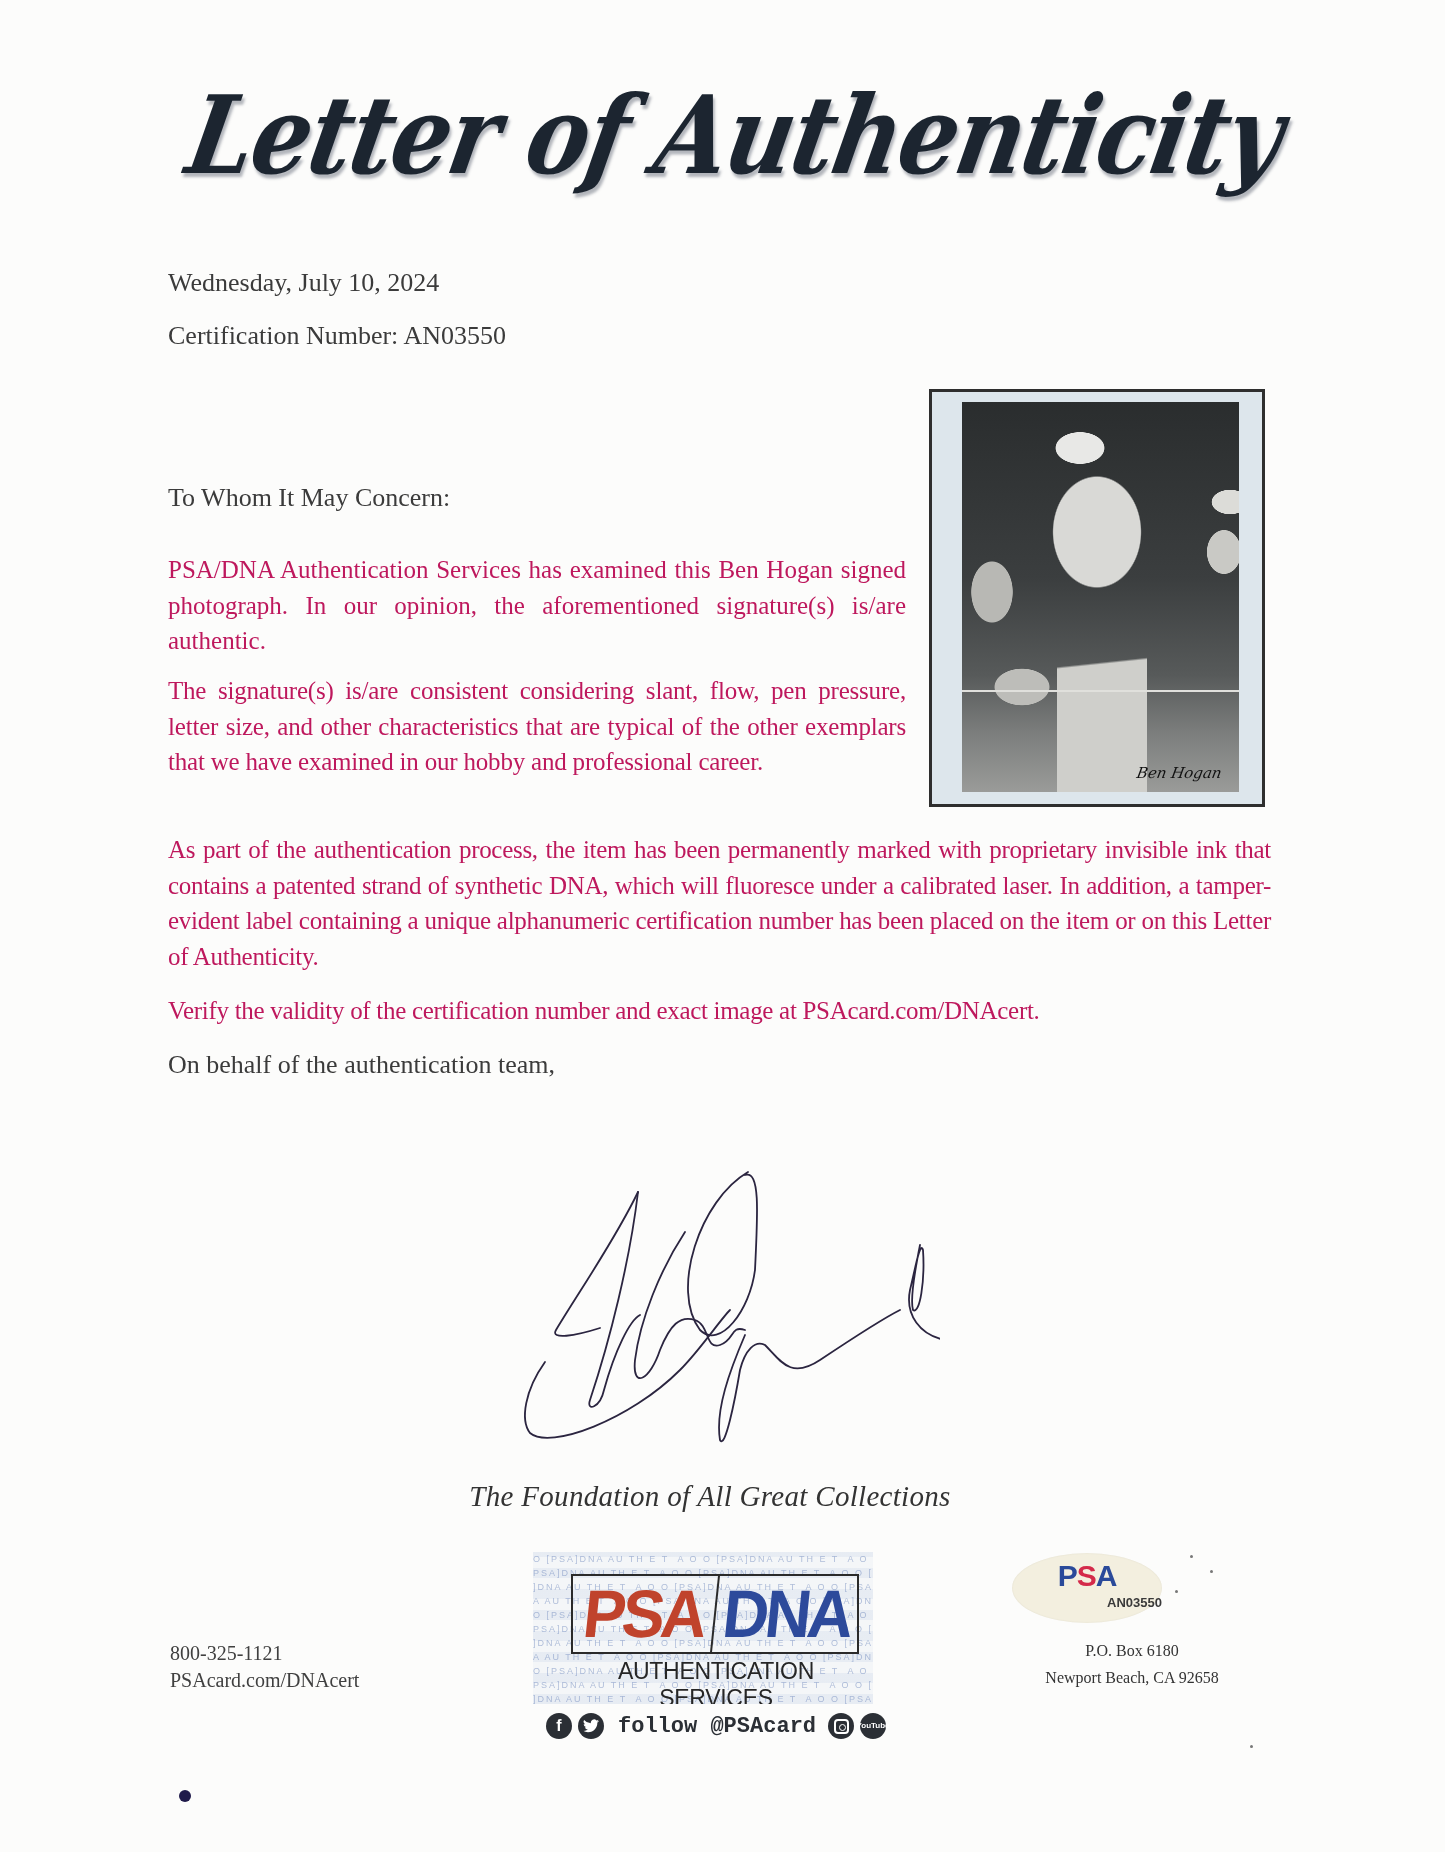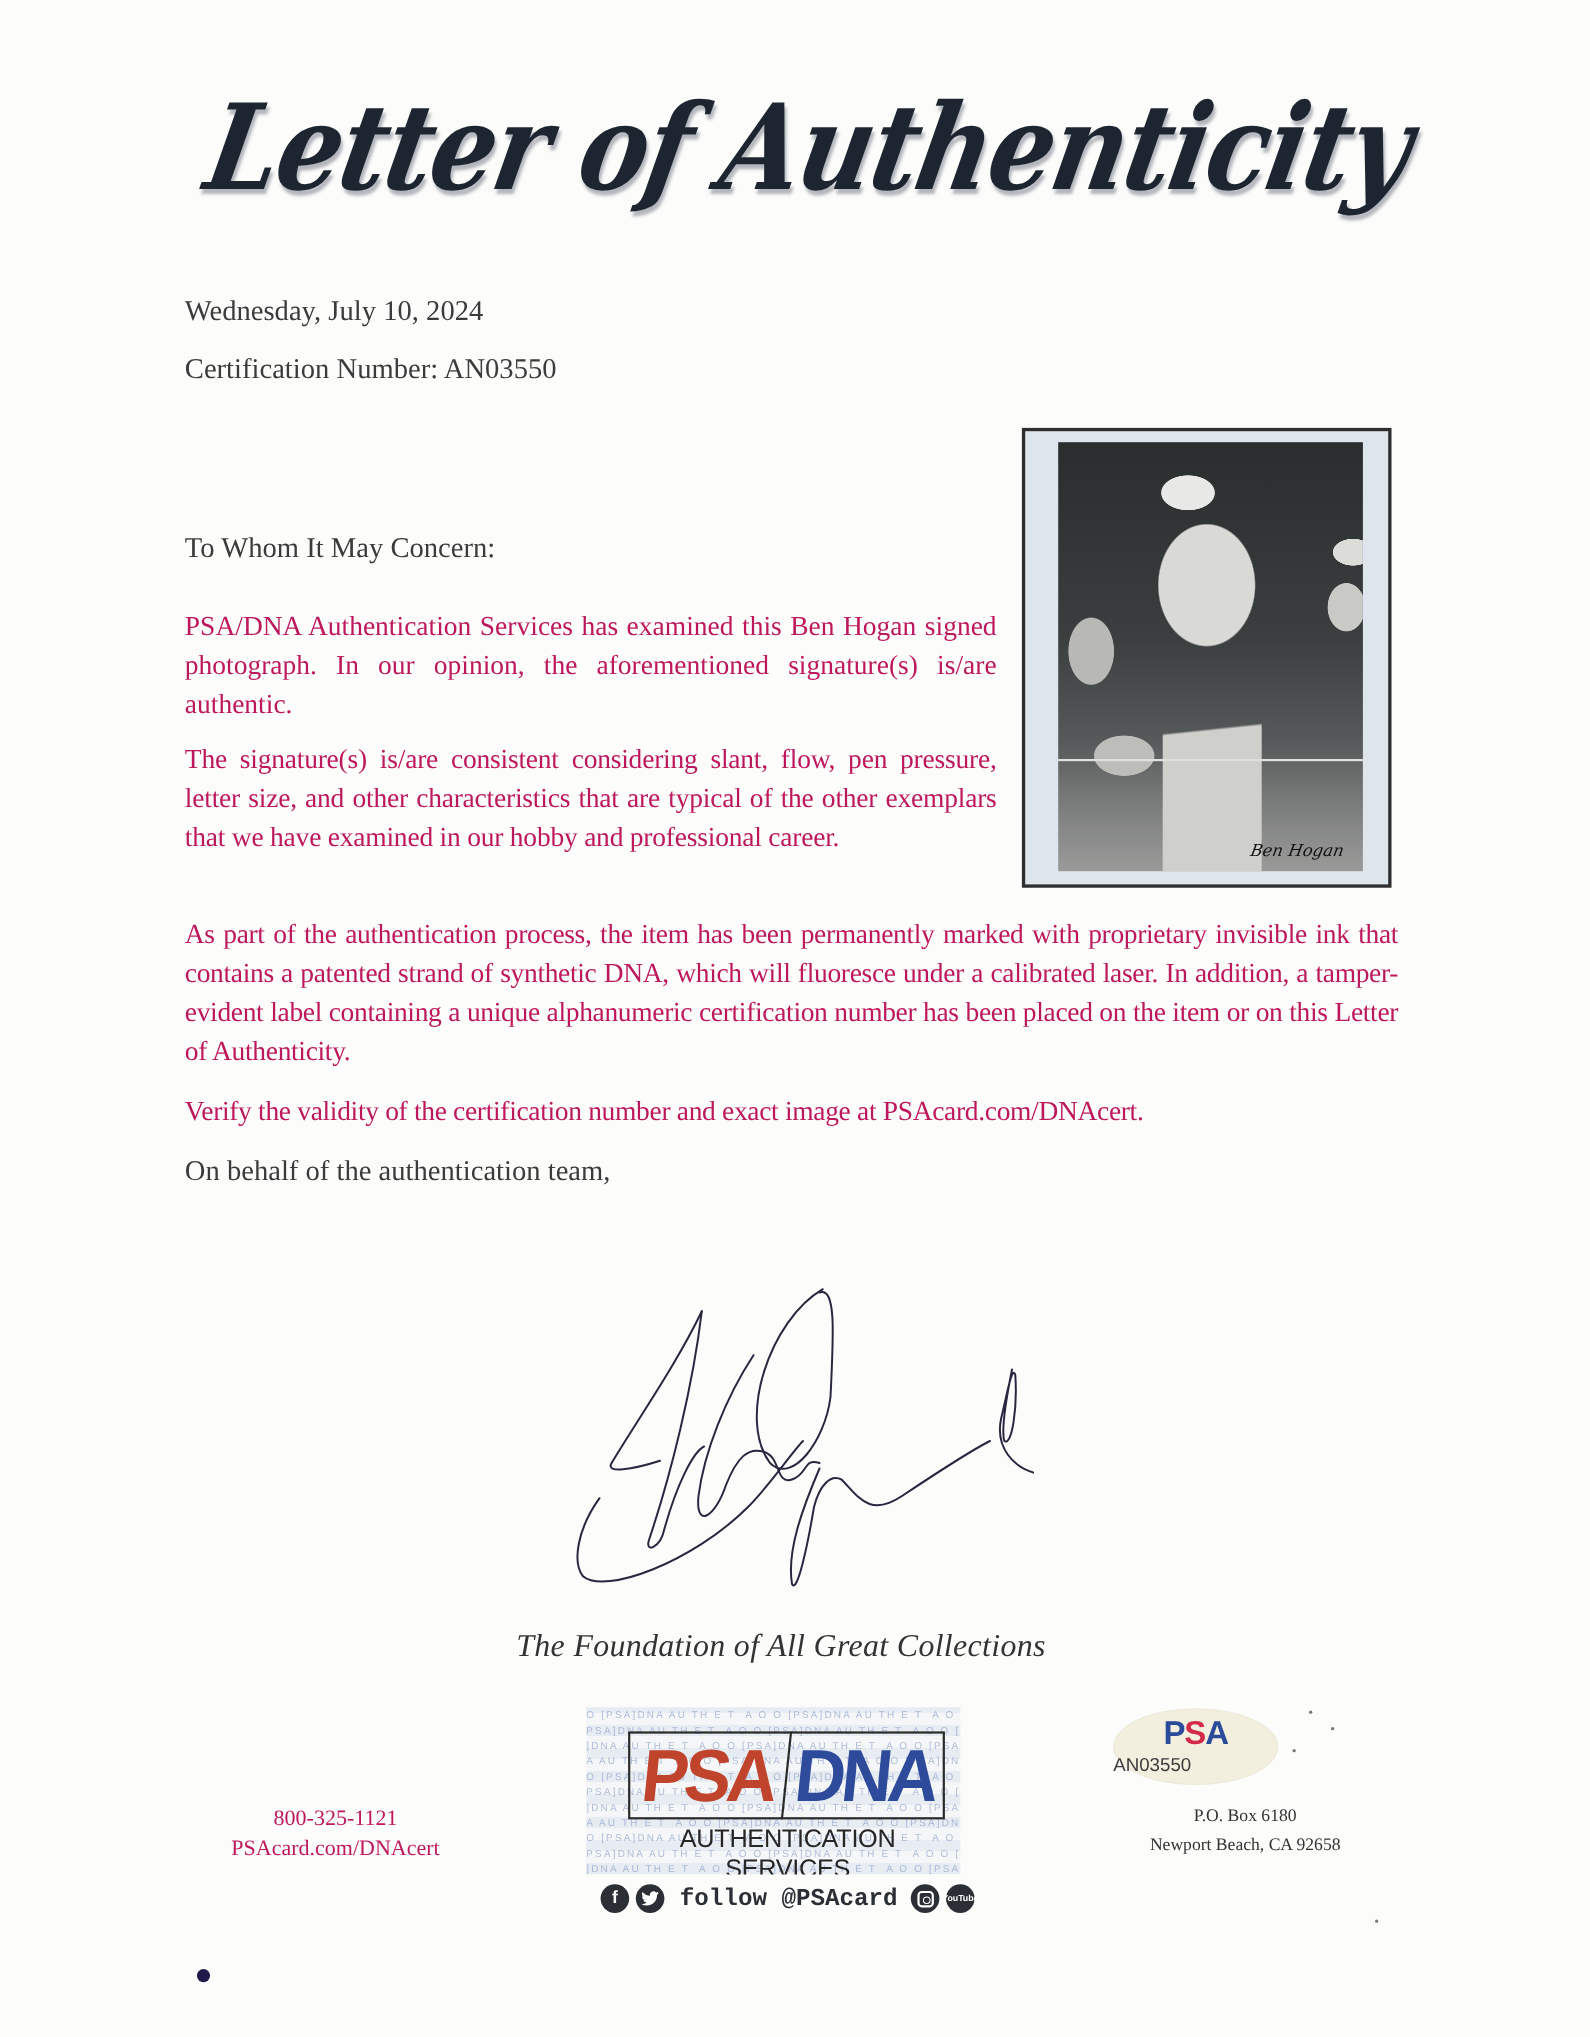--- a/index.html
+++ b/index.html
@@ -116,42 +116,42 @@
   .social-text {
     font-family: Liberation Mono, monospace; font-weight: bold; font-size: 22px; color: #2b2f35;
     margin: 0 6px 0 8px;
   }
   .ig { border-radius: 50%; }
   .ig-inner { width: 15px; height: 15px; border: 2px solid #fff; border-radius: 4px; position: relative; }
   .ig-inner::after { content: ""; position: absolute; left: 3px; top: 3px; width: 5px; height: 5px; border: 1.5px solid #fff; border-radius: 50%; }
   .yt { font-size: 8px; line-height: 8px; flex-direction: row; }
 
   .contact-left {
-    position: absolute; left: 170px; top: 1640px; width: 270px; text-align: center;
-    font-size: 20px; line-height: 27px; color: #be185d;
+    position: absolute; left: 170px; top: 1640px; width: 270px; text-align: left;
+    font-size: 20px; line-height: 27px; color: #404040;
   }
   .contact-right {
     position: absolute; left: 992px; top: 1637px; width: 280px; text-align: center;
     font-size: 16px; line-height: 27px; color: #333;
   }
 
   .psa-sticker {
     position: absolute; left: 1012px; top: 1553px; width: 150px; height: 70px;
     border-radius: 50%; background: #f3efdf;
     box-shadow: inset 0 0 2px rgba(0,0,0,0.08);
   }
   .sticker-logo {
     position: absolute; left: 0; top: 8px; width: 150px; text-align: center;
     font-family: "Liberation Sans", sans-serif; font-weight: bold; font-size: 30px; color: #2a4a9a;
     letter-spacing: -1px; line-height: 30px;
   }
   .sticker-logo .s { color: #d42a4a; }
   .sticker-num {
-    position: absolute; left: 0; top: 42px; width: 150px; text-align: left;
-    font-family: "Liberation Sans", sans-serif; font-weight: normal; font-size: 17px; color: #3a3a3a;
+    position: absolute; left: 0; top: 42px; width: 150px; text-align: right;
+    font-family: "Liberation Sans", sans-serif; font-weight: bold; font-size: 13px; color: #3a3a3a;
   }
 
   .ink-dot { position: absolute; left: 179px; top: 1790px; width: 12px; height: 12px; border-radius: 50%; background: #1f1a4a; }
   .speck { position: absolute; width: 3px; height: 3px; border-radius: 50%; background: #777; }
 </style>
 </head>
 <body>
 
 <div class="page">
 

